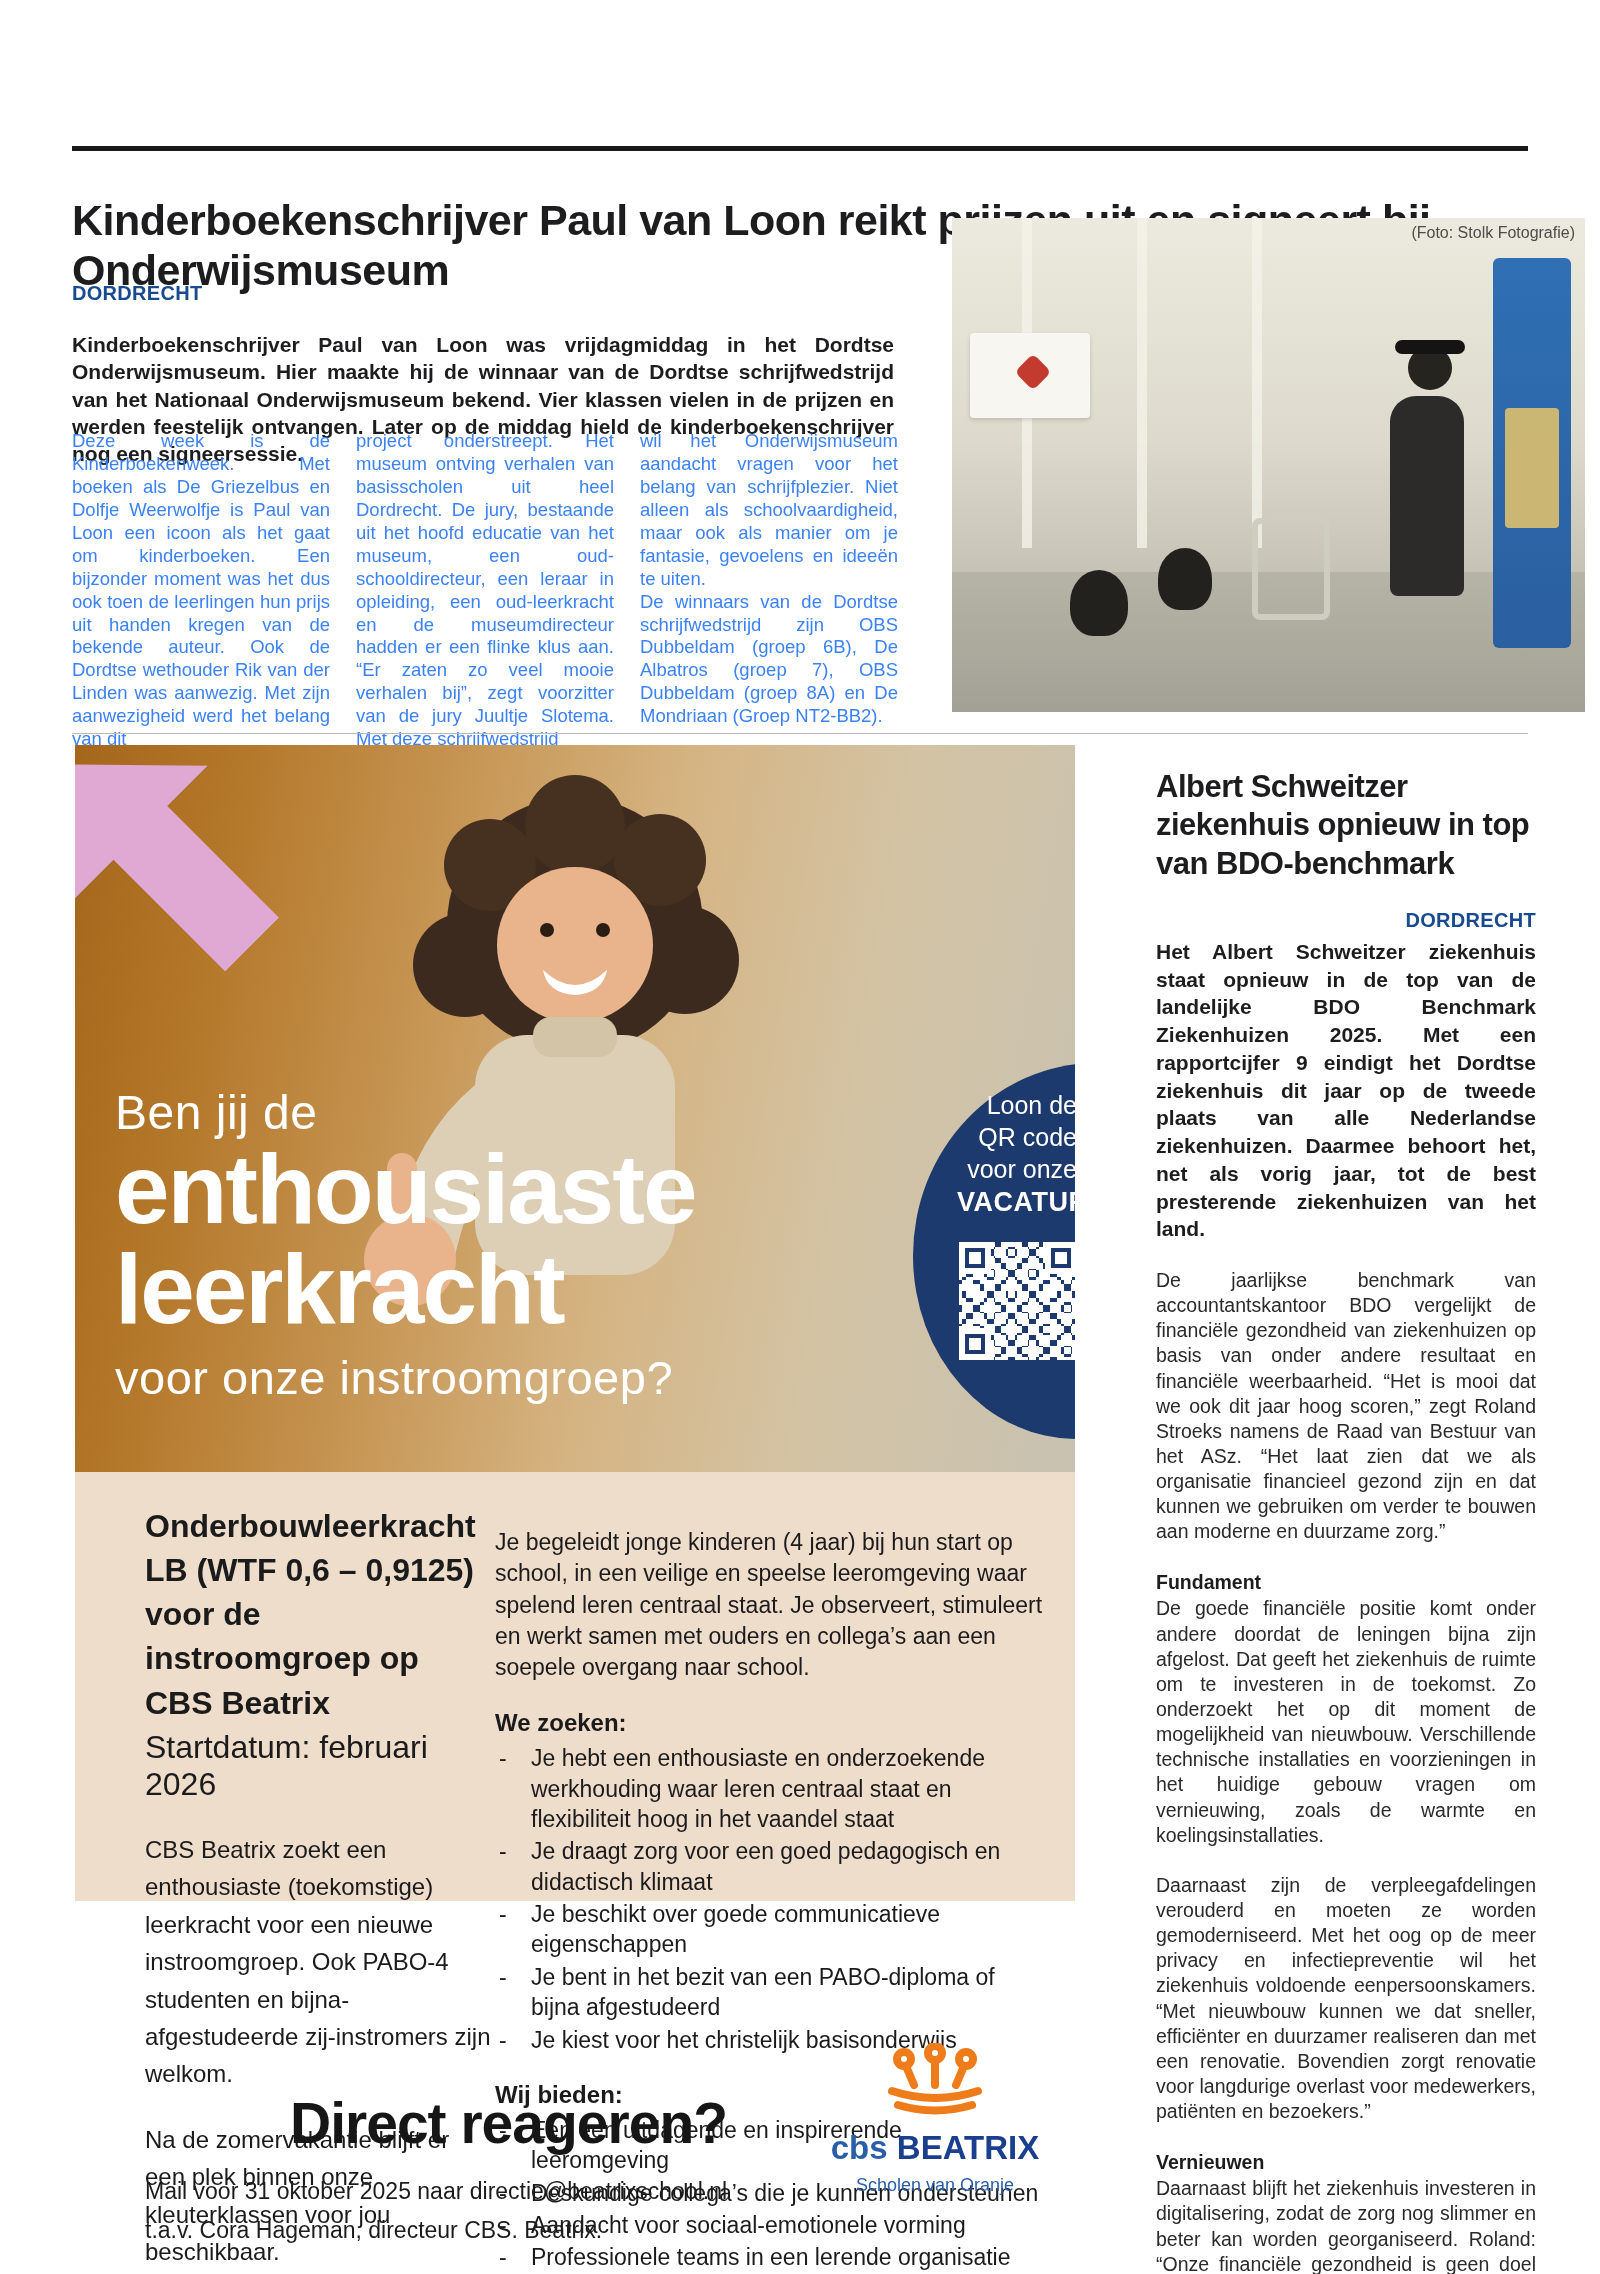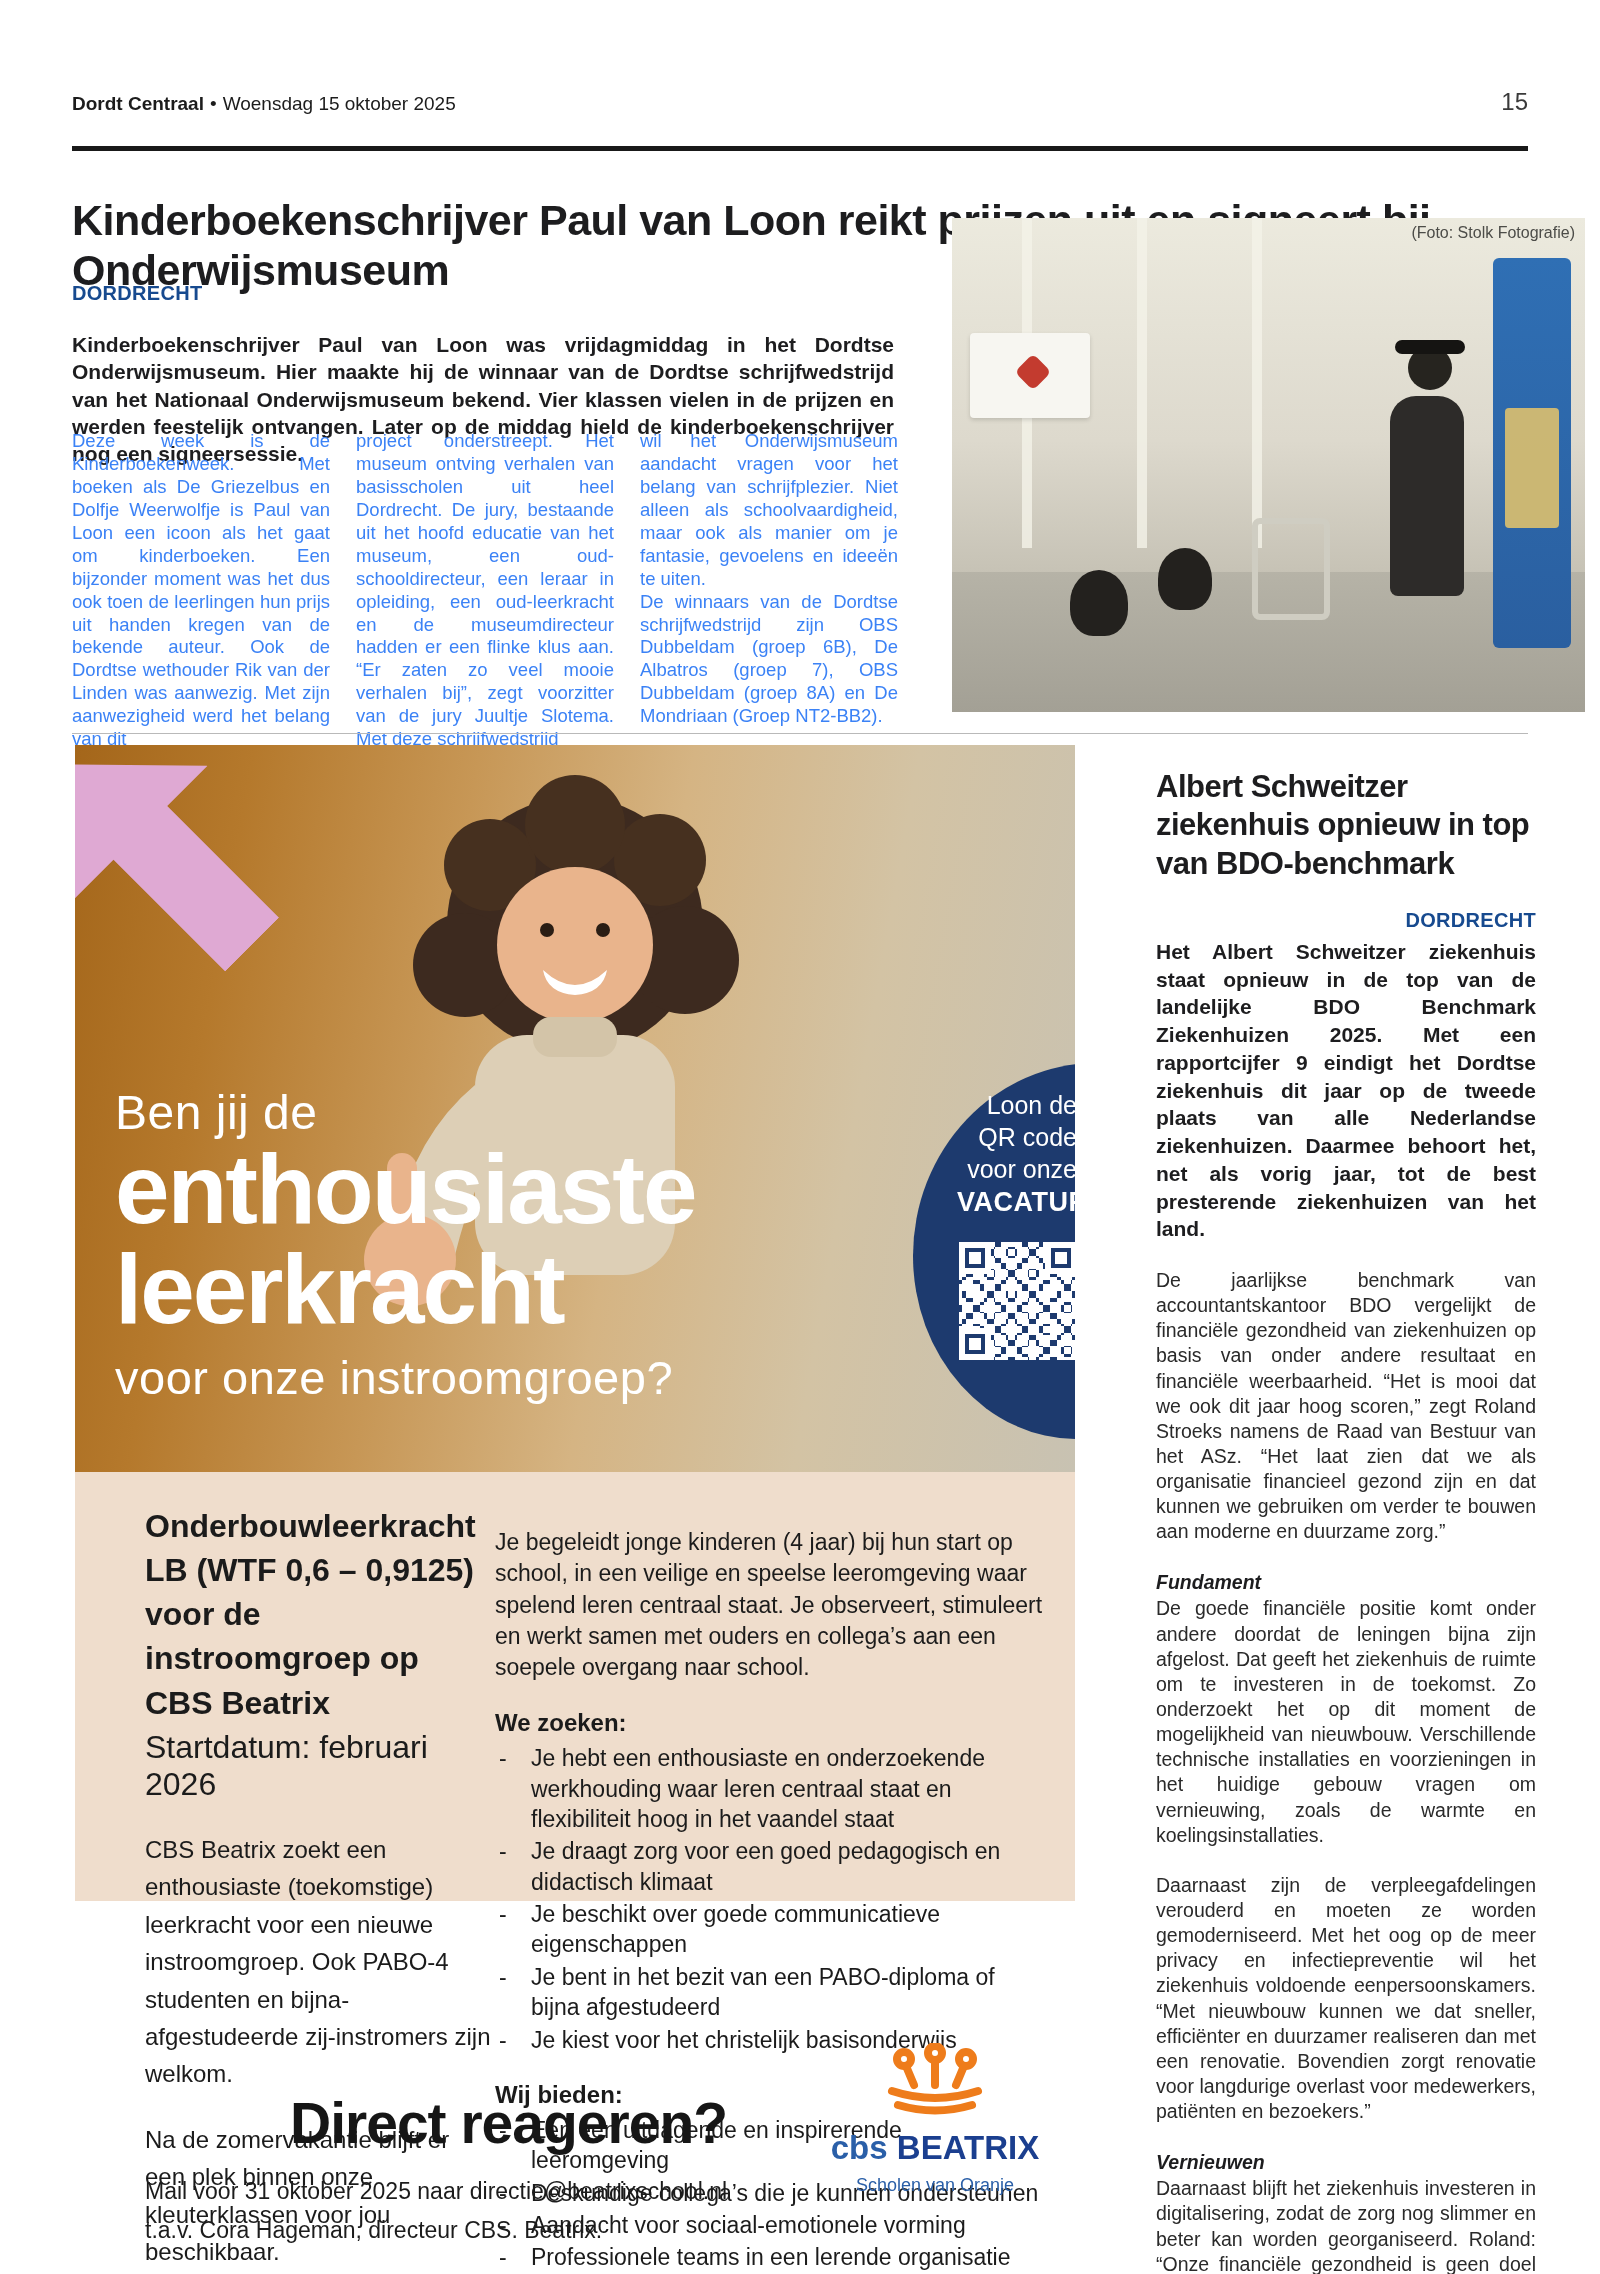--- a/index.html
+++ b/index.html
@@ -86,34 +86,28 @@
   .logo-name{font-size:33px;font-weight:800;margin-top:8px;}
   .logo-cbs{color:#2a5fa8;} .logo-beatrix{color:#1b3f8f;}
   .logo-sub{font-size:18px;color:#2a5fa8;margin-top:8px;}
 
   
   .a2{position:absolute;left:1156px;top:742px;width:380px;}
   .a2-head{font-size:31px;font-weight:700;line-height:1.24;letter-spacing:-0.5px;color:#1d1d1f;}
   .a2-loc{margin-top:26px;}
   .a2-intro{font-size:21px;font-weight:700;line-height:1.32;text-align:justify;color:#1d1d1f;margin-top:6px;}
   .a2-p{font-size:19.5px;line-height:1.29;text-align:justify;color:#2a2a2a;margin-top:25px;}
-  .a2-sub{font-size:19.5px;font-weight:700;color:#1d1d1f;margin-top:27px;font-style:italic;}
+  .a2-sub{font-size:19.5px;font-weight:700;color:#1d1d1f;margin-top:27px;}
   .a2-p.tight{margin-top:2px;}
 </style>
 </head>
 <body>
 
 <div class="page">
 
-  <div class="hdr">
-    <div class="mast">
-      <b>Dordt Centraal</b><span class="sep">•</span><span>Woensdag 15 oktober 2025</span>
-    </div>
-    <div class="pageno">15</div>
-  </div>
   <div class="hdr-rule"></div>
 
   <h1 class="a1-head">Kinderboekenschrijver Paul van Loon reikt prijzen uit en signeert bij Onderwijsmuseum</h1>
   <div class="loc a1-loc">DORDRECHT</div>
   <p class="a1-intro">Kinderboekenschrijver Paul van Loon was vrijdagmiddag in het Dordtse Onderwijsmuseum. Hier maakte hij de winnaar van de Dordtse schrijfwedstrijd van het Nationaal Onderwijsmuseum bekend. Vier klassen vielen in de prijzen en werden feestelijk ontvangen. Later op de middag hield de kinderboekenschrijver nog een signeersessie.</p>
 
   <div class="photo">
     <span class="ph-mullion" style="left:70px"></span>
     <span class="ph-mullion" style="left:185px"></span>
     <span class="ph-mullion" style="left:300px"></span>

